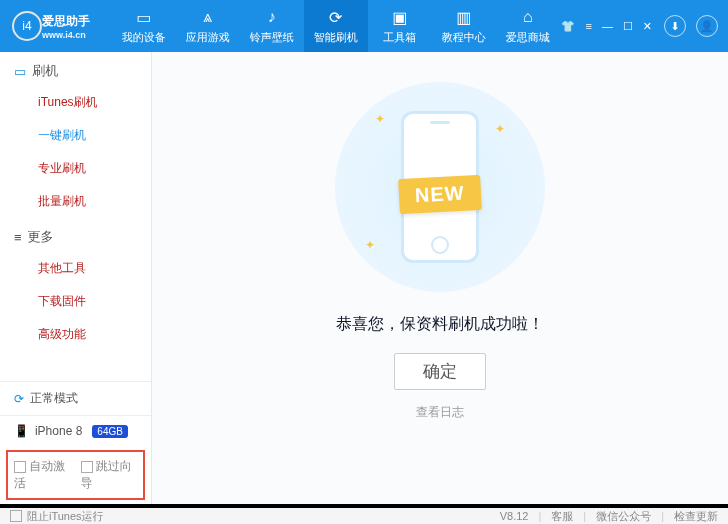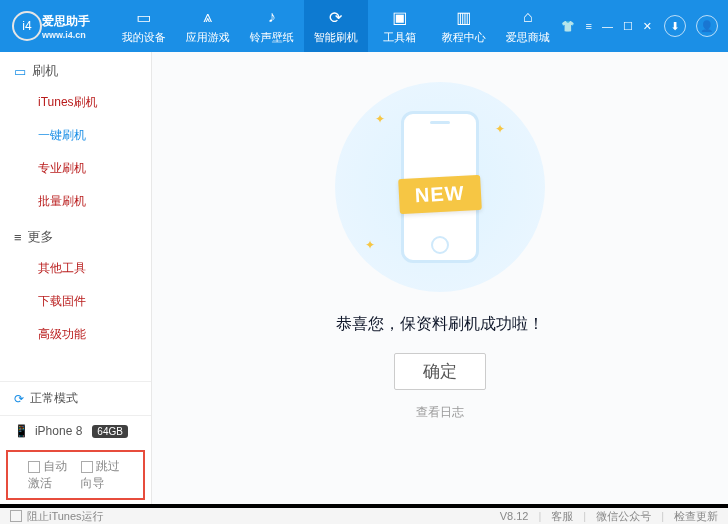--- a/index.html
+++ b/index.html
@@ -22,22 +22,22 @@
 
 .body-wrap { display: flex; height: 452px; }
 
 .sidebar { width: 152px; border-right: 1px solid #e8e8e8; display: flex; flex-direction: column; font-size: 12px; color: #555; }
 .side-group-header { display: flex; align-items: center; gap: 6px; padding: 10px 14px 6px 14px; color: #555; font-size: 13px; }
 .side-item { padding: 8px 14px 8px 38px; cursor: pointer; color: #b91c1c; }
 .side-item.active { color: #1b8fe6; }
 .side-status { border-top: 1px solid #eee; padding: 8px 14px; display: flex; align-items: center; gap: 6px; }
 .refresh-ico { color: #1b8fe6; }
 .device-box { border-top: 1px solid #eee; padding: 8px 14px; display: flex; align-items: center; gap: 6px; }
-.badge { background: #404040; color: #fff; border-radius: 3px; padding: 1px 5px; font-size: 10px; margin-left: 4px; }
-.checkbox-row { border: 2px solid #e74c3c; margin: 4px 6px; padding: 6px 20px; display: flex; gap: 10px; align-items: center; color: #888; }
+.badge { background: #1d4ed8; color: #fff; border-radius: 3px; padding: 1px 5px; font-size: 10px; margin-left: 4px; }
+.checkbox-row { border: 2px solid #e74c3c; margin: 4px 6px; padding: 6px 6px; display: flex; gap: 10px; align-items: center; color: #888; }
 .chk { width: 12px; height: 12px; border: 1px solid #aaa; display: inline-block; vertical-align: middle; }
 
 .main { flex: 1; background: #fafbfc; display: flex; flex-direction: column; align-items: center; padding-top: 30px; position: relative; }
 .illus { width: 210px; height: 210px; border-radius: 50%; background: radial-gradient(circle, #dff3ff 0%, #eaf6ff 80%); display: flex; align-items: center; justify-content: center; position: relative; }
 .phone { width: 78px; height: 152px; background: #fff; border: 3px solid #cfe9fb; border-radius: 12px; position: relative; }
 .phone::after { content:""; position:absolute; bottom:6px; left:50%; transform:translateX(-50%); width:14px; height:14px; border:2px solid #cfe9fb; border-radius:50%; }
 .phone::before { content:""; position:absolute; top:7px; left:50%; transform:translateX(-50%); width:20px; height:3px; background:#cfe9fb; border-radius:2px; }
 .ribbon { position: absolute; padding: 6px 16px; background: #f6c644; color: #fff; font-weight: bold; font-size: 20px; letter-spacing: 1px; transform: rotate(-3deg); border-radius: 3px; top: 95px; box-shadow: 0 2px 4px rgba(0,0,0,0.1); }
 .spark { position: absolute; color: #f6c644; font-size: 12px; }
 .spark.s1 { top: 30px; left: 40px; }

